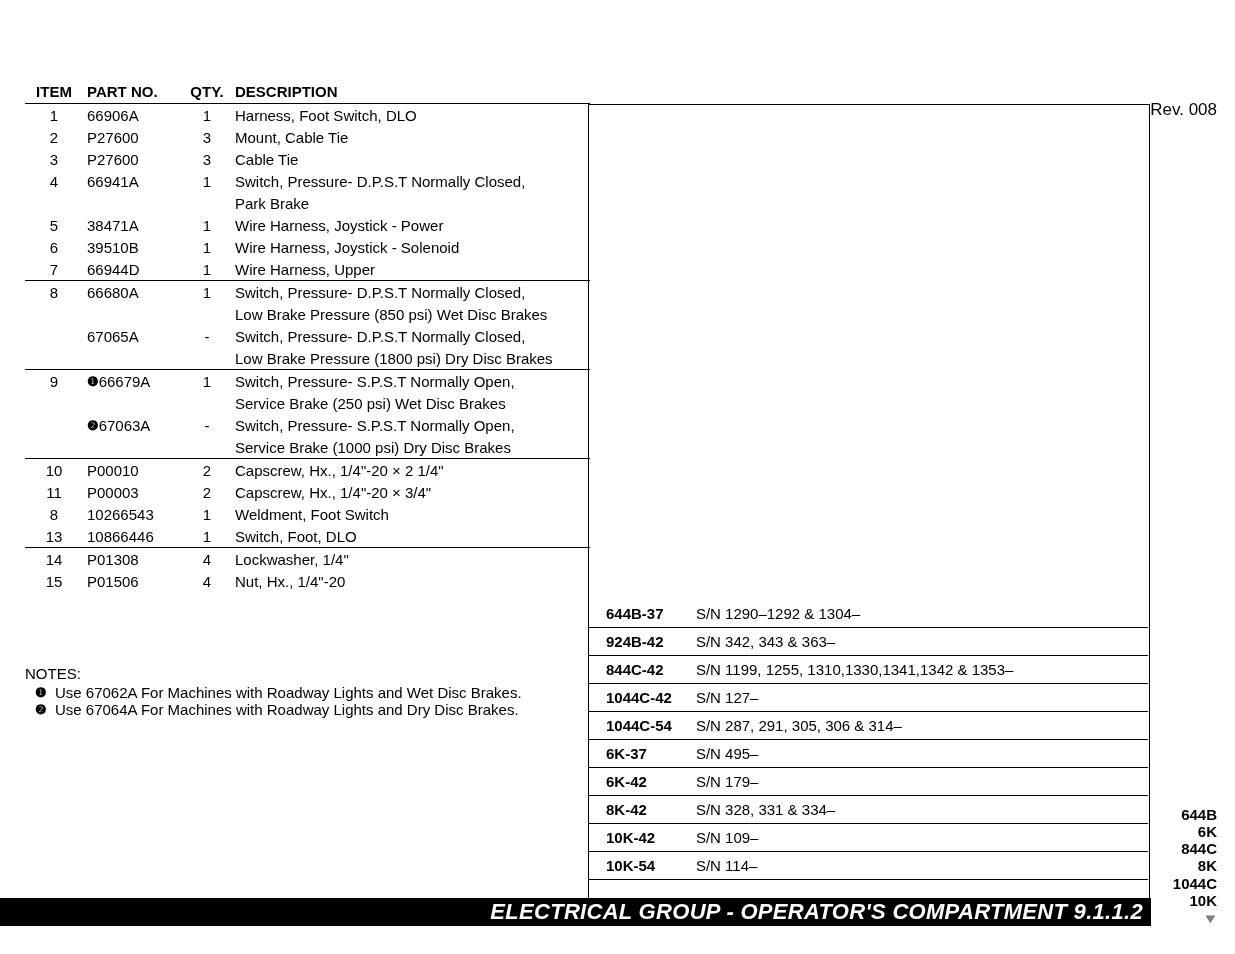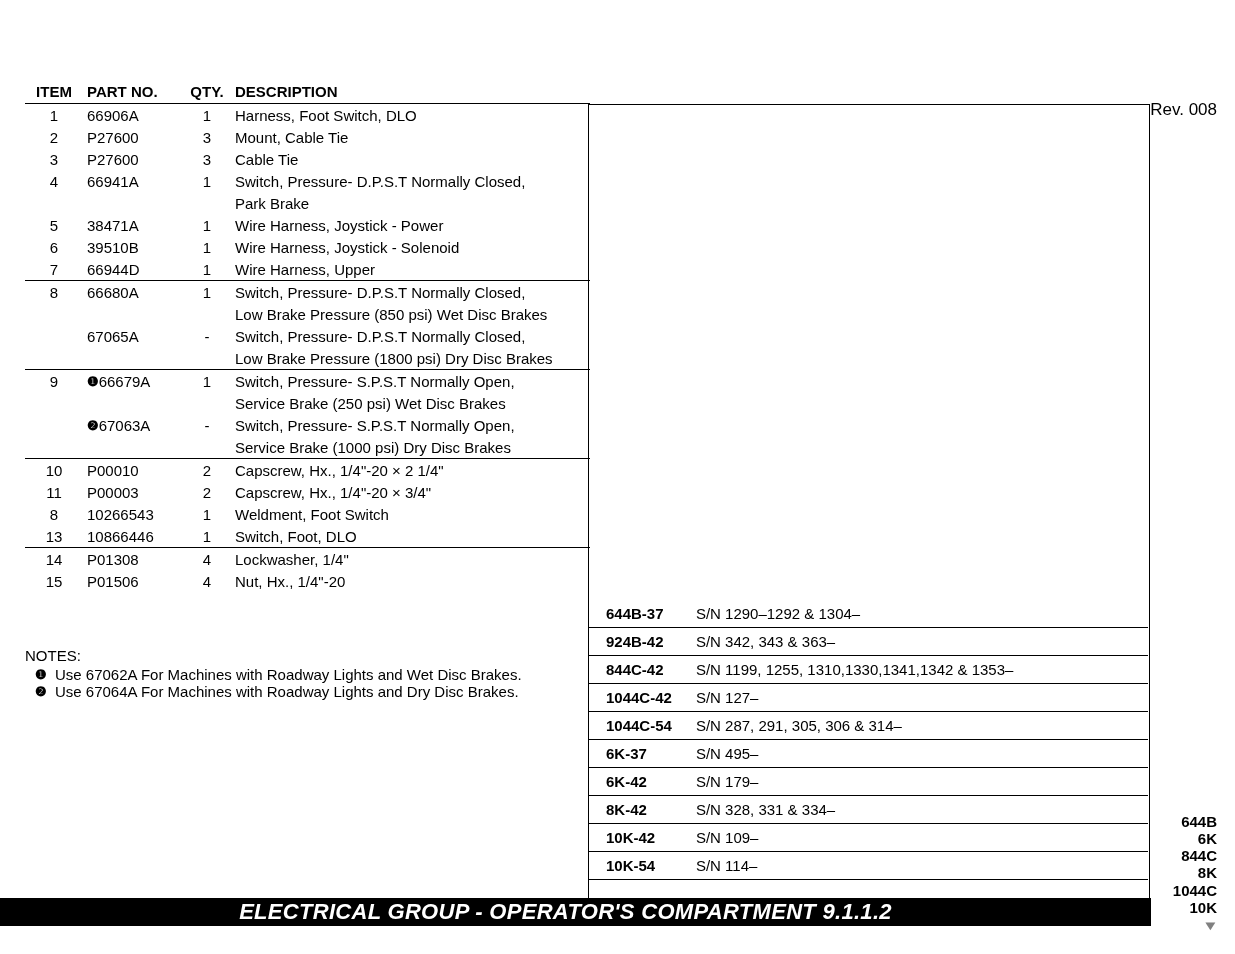--- a/index.html
+++ b/index.html
@@ -33,21 +33,21 @@
   .parts-table th.qty, .parts-table td.qty { text-align: center; width: 48px; }
   .parts-table th.desc, .parts-table td.desc { text-align: left; }
   .parts-table td {
     padding: 2.5px 4px;
     vertical-align: top;
   }
   .parts-table tr.hr td { border-bottom: 1px solid #000; }
   .note-sym { font-family: Arial, sans-serif; font-size:13px; vertical-align:1px; font-weight:bold;}
 
   .notes {
-    margin-top: 55px;
+    margin-top: 73px;
     font-size: 15px;
   }
   .notes-hd { margin-bottom: 2px; }
   .notes-row { padding-left: 10px; }
   .notes-row .sym { display:inline-block; width: 20px; font-weight:bold; font-size:13px; vertical-align:1px;}
 
   .rev {
     position: absolute;
     right: 18px;
     top: 100px;
@@ -59,21 +59,21 @@
     top: 104px;
     width: 562px;
     height: 794px;
     border: 1px solid #000;
     border-bottom: none;
   }
 
   .models-side {
     position: absolute;
     right: 18px;
-    bottom: 20px;
+    bottom: 27px;
     text-align: right;
     font-size: 15px;
     font-weight: bold;
     line-height: 1.15;
   }
   .tri {
     display:inline-block;
     font-size: 13px;
     color:#808080;
     transform: scaleX(1.3);
@@ -97,22 +97,22 @@
   .title-bar {
     position: absolute;
     left: 0;
     bottom: 28px;
     height: 28px;
     width: 1151px;
     background: #000;
     color: #fff;
     font-weight: bold;
     font-size: 22px;
-    text-align: center;
-    padding-right: 20px;
+    text-align: right;
+    padding-right: 8px;
     line-height: 28px;
     font-style: italic;
     letter-spacing: 0.3px;
   }
 </style>
 </head>
 <body>
 
 <div class="rev">Rev. 008</div>
 <div class="rev-frame"></div>

